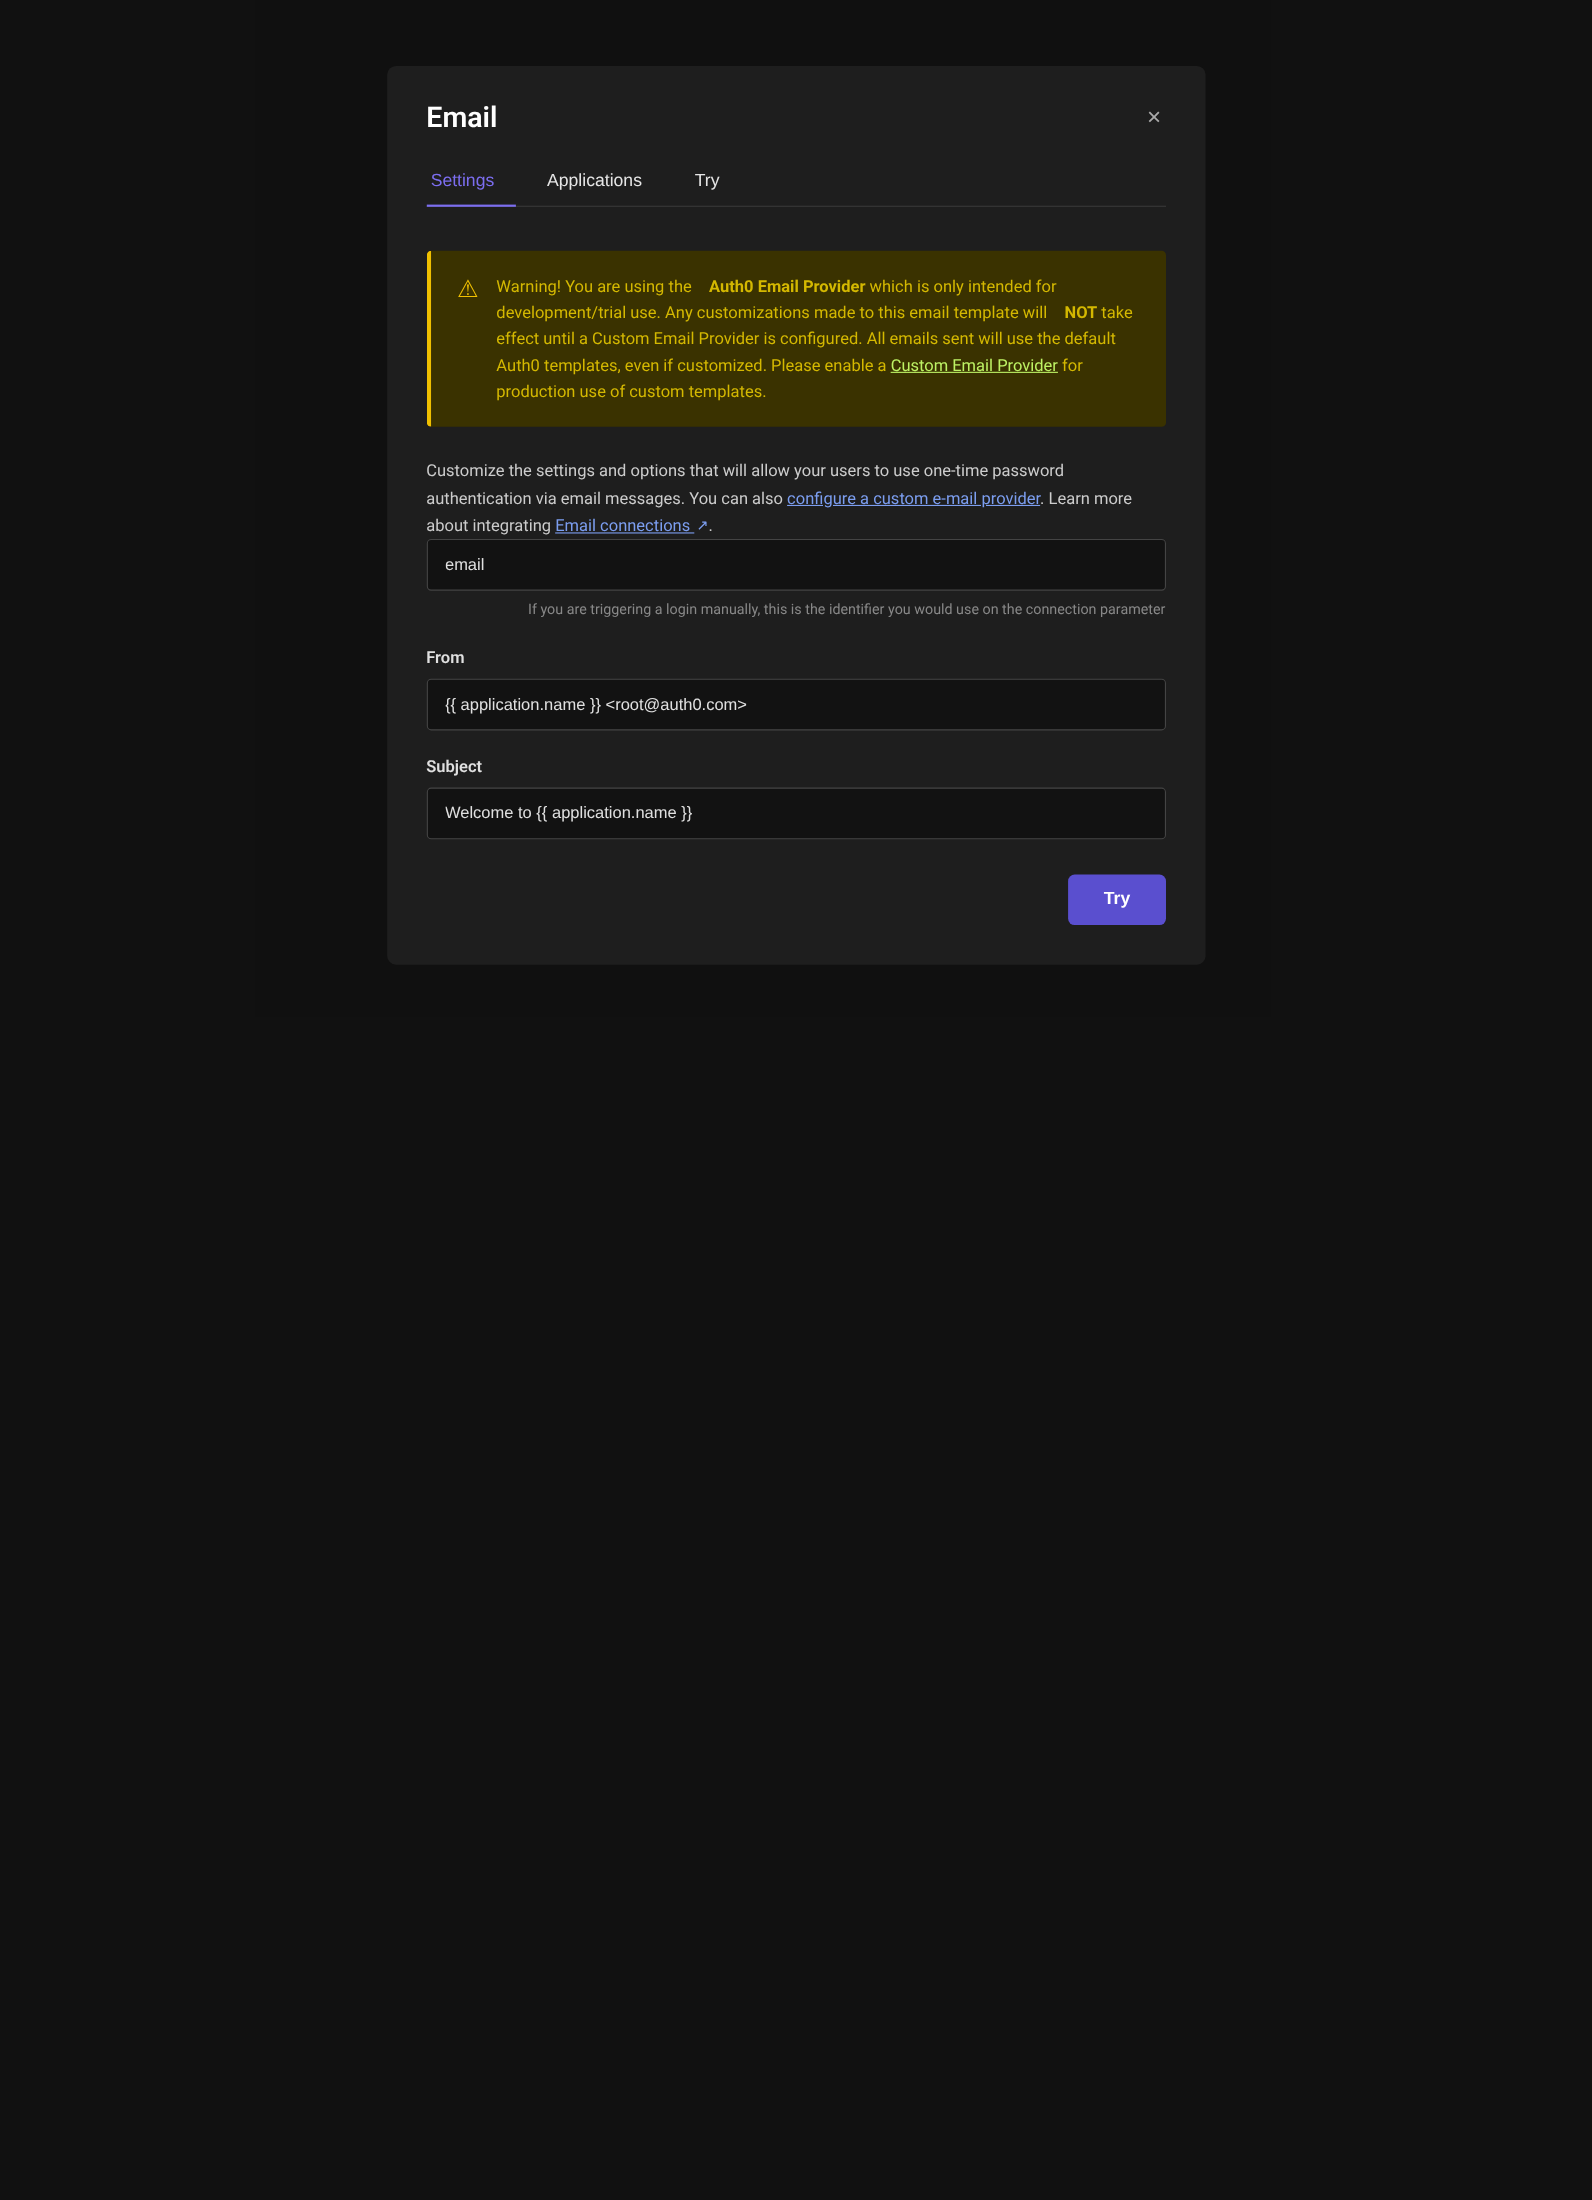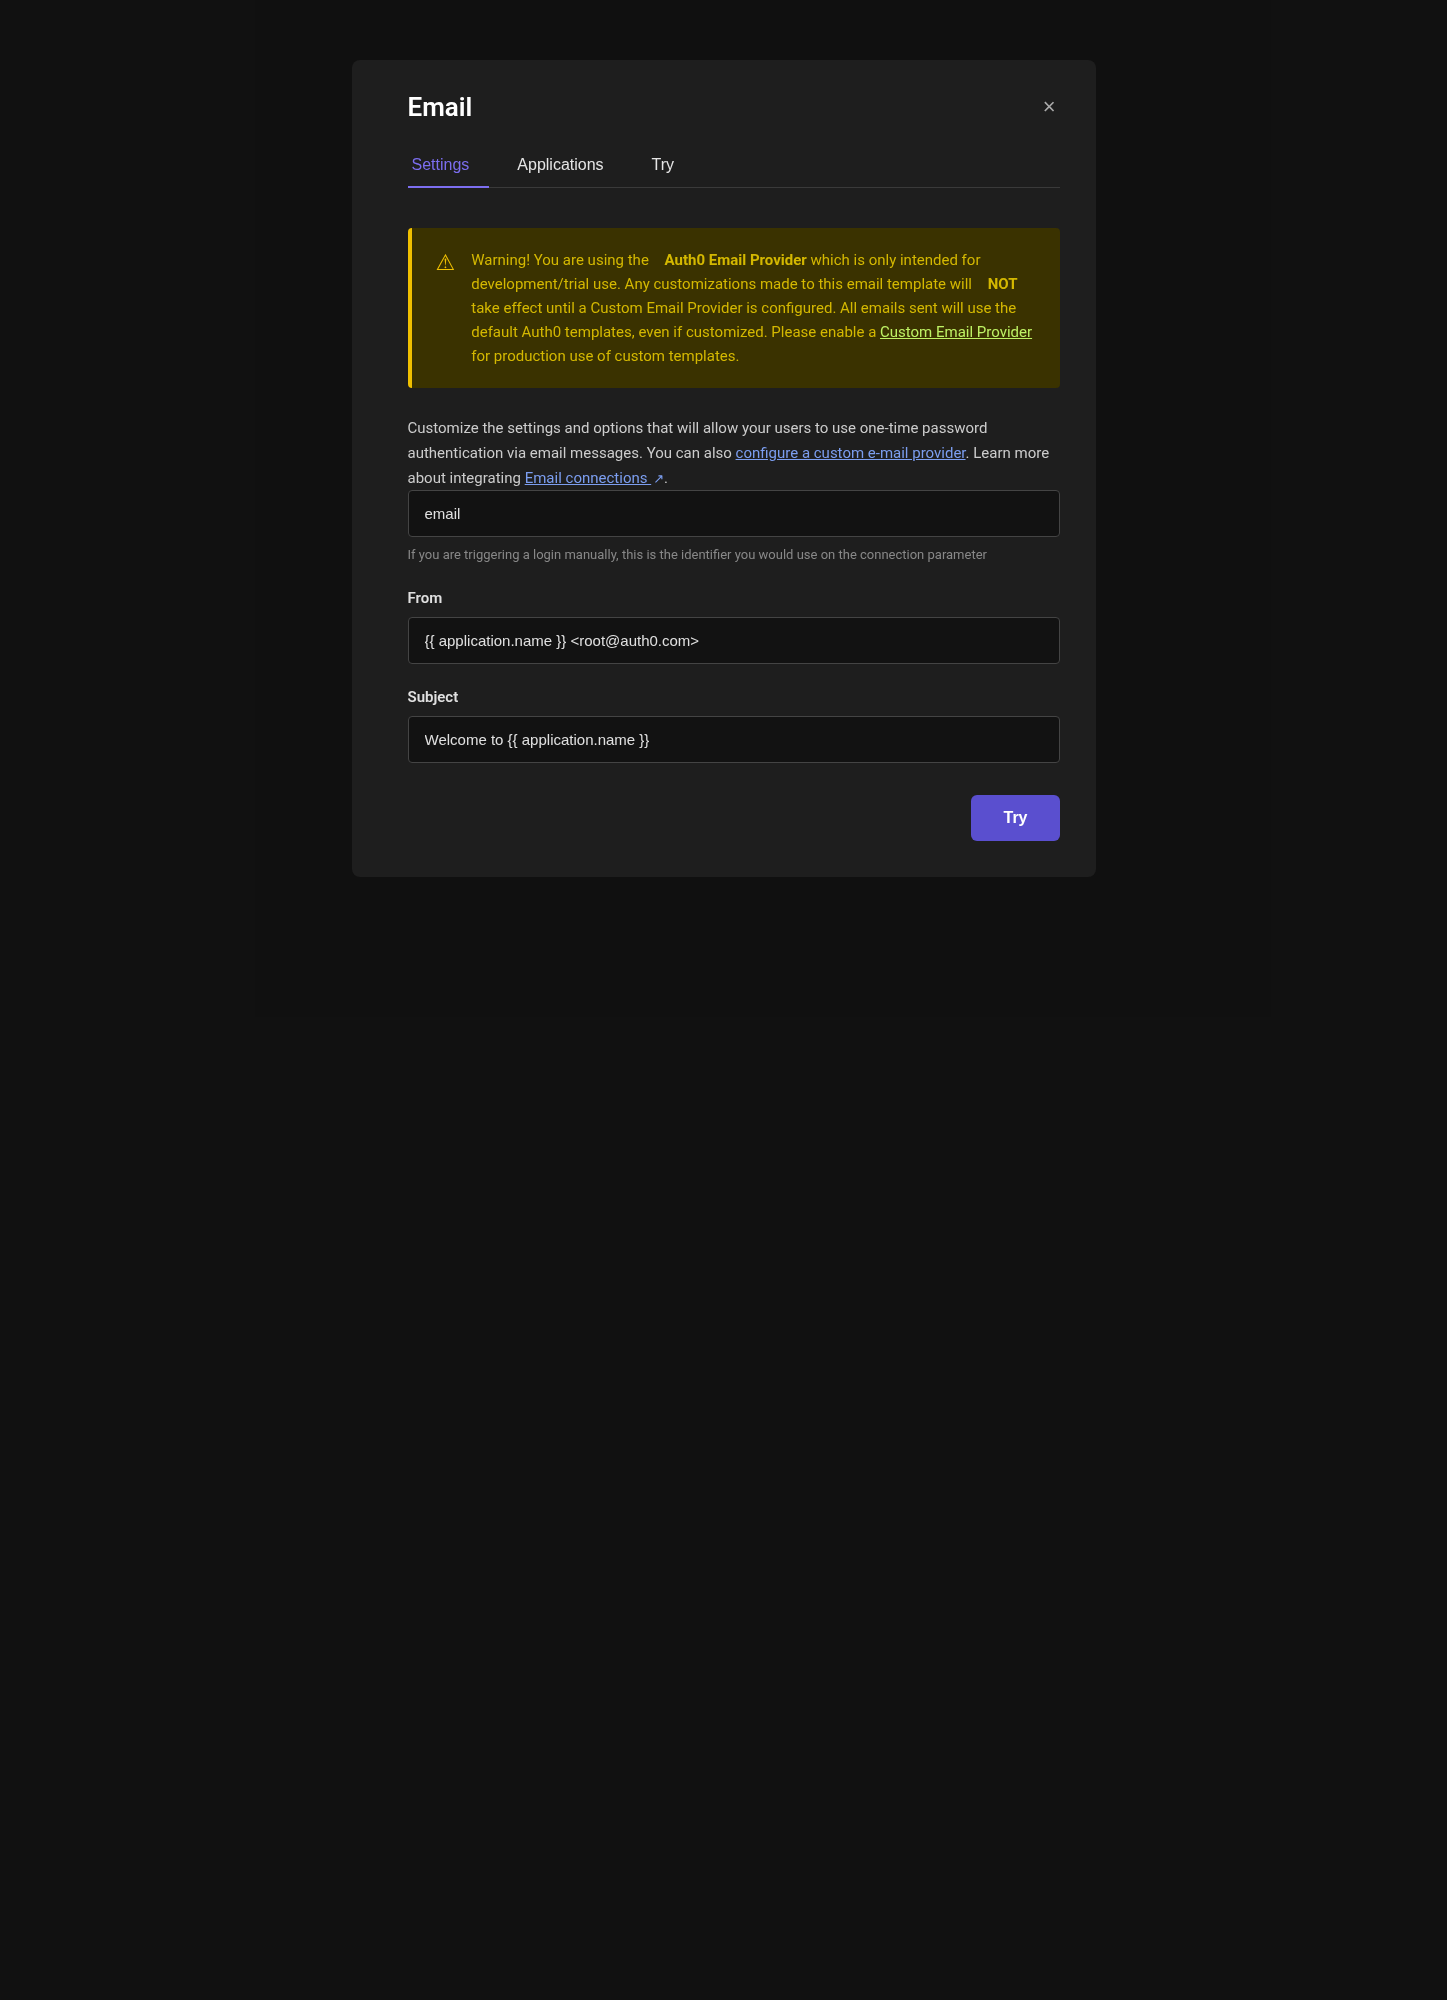--- a/index.html
+++ b/index.html
@@ -27,21 +27,21 @@
       height: 100%;
       background: rgba(0,0,0,0.6);
     }
 
     .modal {
       position: relative;
       z-index: 10;
       background: #1e1e1e;
       border-radius: 8px;
       width: 744px;
-      padding: 32px 36px 36px 56px;
+      padding: 32px 36px 36px 36px;
       color: #e0e0e0;
     }
 
     .modal-header {
       display: flex;
       justify-content: space-between;
       align-items: center;
       margin-bottom: 24px;
     }
 
@@ -154,20 +154,21 @@
       font-size: 15px;
       color: #e0e0e0;
       outline: none;
     }
 
     .field-hint {
       font-size: 13px;
       color: #888888;
       margin-top: 8px;
       line-height: 1.5;
+      text-align: right;
     }
 
     .modal-footer {
       display: flex;
       justify-content: flex-end;
       margin-top: 32px;
     }
 
     .try-btn {
       background: #5a4fcf;

